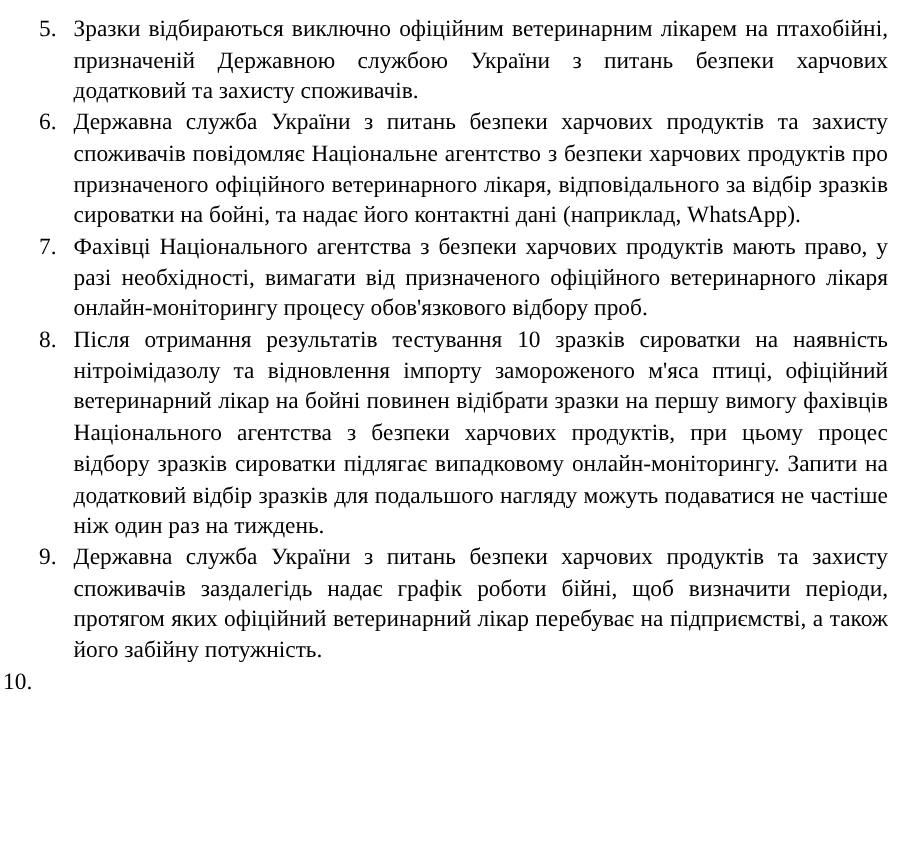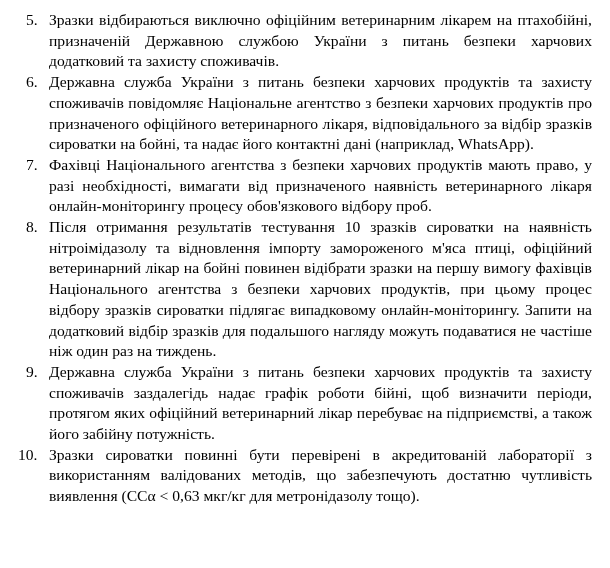--- a/index.html
+++ b/index.html
@@ -34,49 +34,48 @@
       text-align: justify;
       text-align-last: left;
     }
     .num {
       position: absolute;
       left: 26px;
       top: 0;
       width: 23px;
     }
     .num.two {
-      left: 18px;
+      left: 2px;
     }
     .txt {
       display: block;
     }
   </style>
 </head>
 <body>
 
 <div class="doc">
   <ol class="items">
     <li class="item">
       <span class="num">5.</span>
       <span class="txt">Зразки відбираються виключно офіційним ветеринарним лікарем на птахобійні, призначеній Державною службою України з питань безпеки харчових додатковий та захисту споживачів.</span>
     </li>
     <li class="item">
       <span class="num">6.</span>
       <span class="txt">Державна служба України з питань безпеки харчових продуктів та захисту споживачів повідомляє Національне агентство з безпеки харчових продуктів про призначеного офіційного ветеринарного лікаря, відповідального за відбір зразків сироватки на бойні, та надає його контактні дані (наприклад, WhatsApp).</span>
     </li>
     <li class="item">
       <span class="num">7.</span>
-      <span class="txt">Фахівці Національного агентства з безпеки харчових продуктів мають право, у разі необхідності, вимагати від призначеного наявність ветеринарного лікаря онлайн-моніторингу процесу обов'язкового відбору проб.</span>
+      <span class="txt">Фахівці Національного агентства з безпеки харчових продуктів мають право, у разі необхідності, вимагати від призначеного офіційного ветеринарного лікаря онлайн-моніторингу процесу обов'язкового відбору проб.</span>
     </li>
     <li class="item">
       <span class="num">8.</span>
       <span class="txt">Після отримання результатів тестування 10 зразків сироватки на наявність нітроімідазолу та відновлення імпорту замороженого м'яса птиці, офіційний ветеринарний лікар на бойні повинен відібрати зразки на першу вимогу фахівців Національного агентства з безпеки харчових продуктів, при цьому процес відбору зразків сироватки підлягає випадковому онлайн-моніторингу. Запити на додатковий відбір зразків для подальшого нагляду можуть подаватися не частіше ніж один раз на тиждень.</span>
     </li>
     <li class="item">
       <span class="num">9.</span>
       <span class="txt">Державна служба України з питань безпеки харчових продуктів та захисту споживачів заздалегідь надає графік роботи бійні, щоб визначити періоди, протягом яких офіційний ветеринарний лікар перебуває на підприємстві, а також його забійну потужність.</span>
     </li>
     <li class="item">
       <span class="num two">10.</span>
-      <span class="txt">Зразки сироватки повинні бути перевірені в акредитованій лабораторії з використанням валідованих методів, що забезпечують достатню чутливість виявлення (CCα &lt; 0,63 мкг/кг для метронідазолу тощо).</span>
     </li>
   </ol>
 </div>
 
 </body></html>

